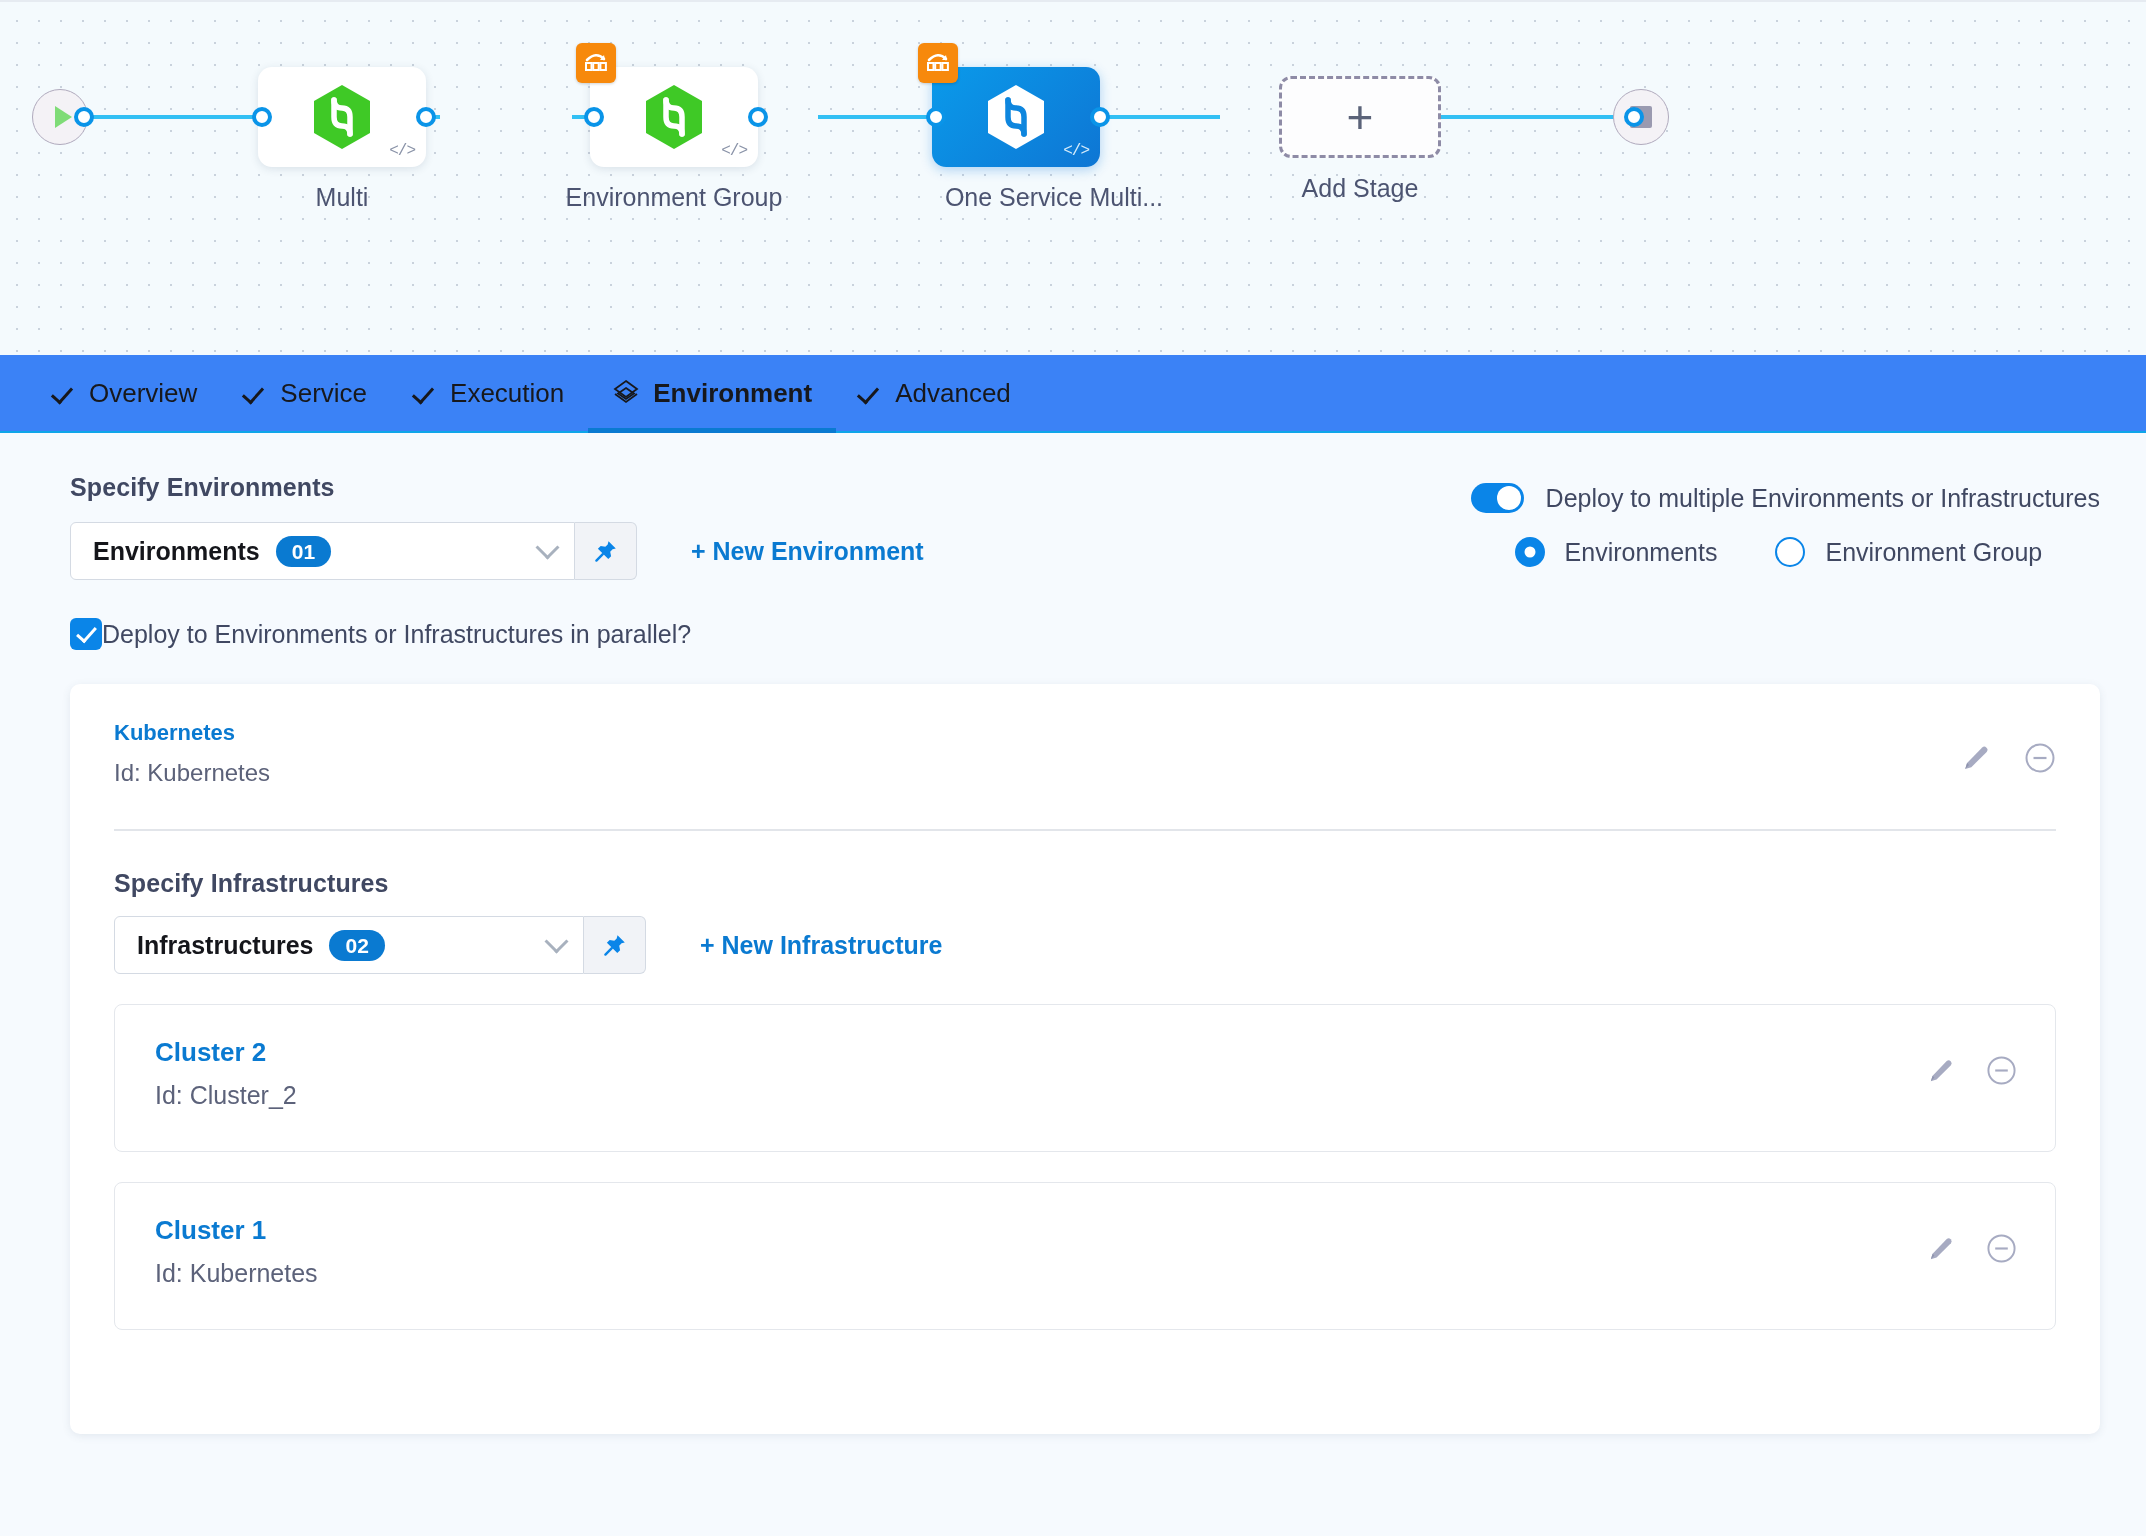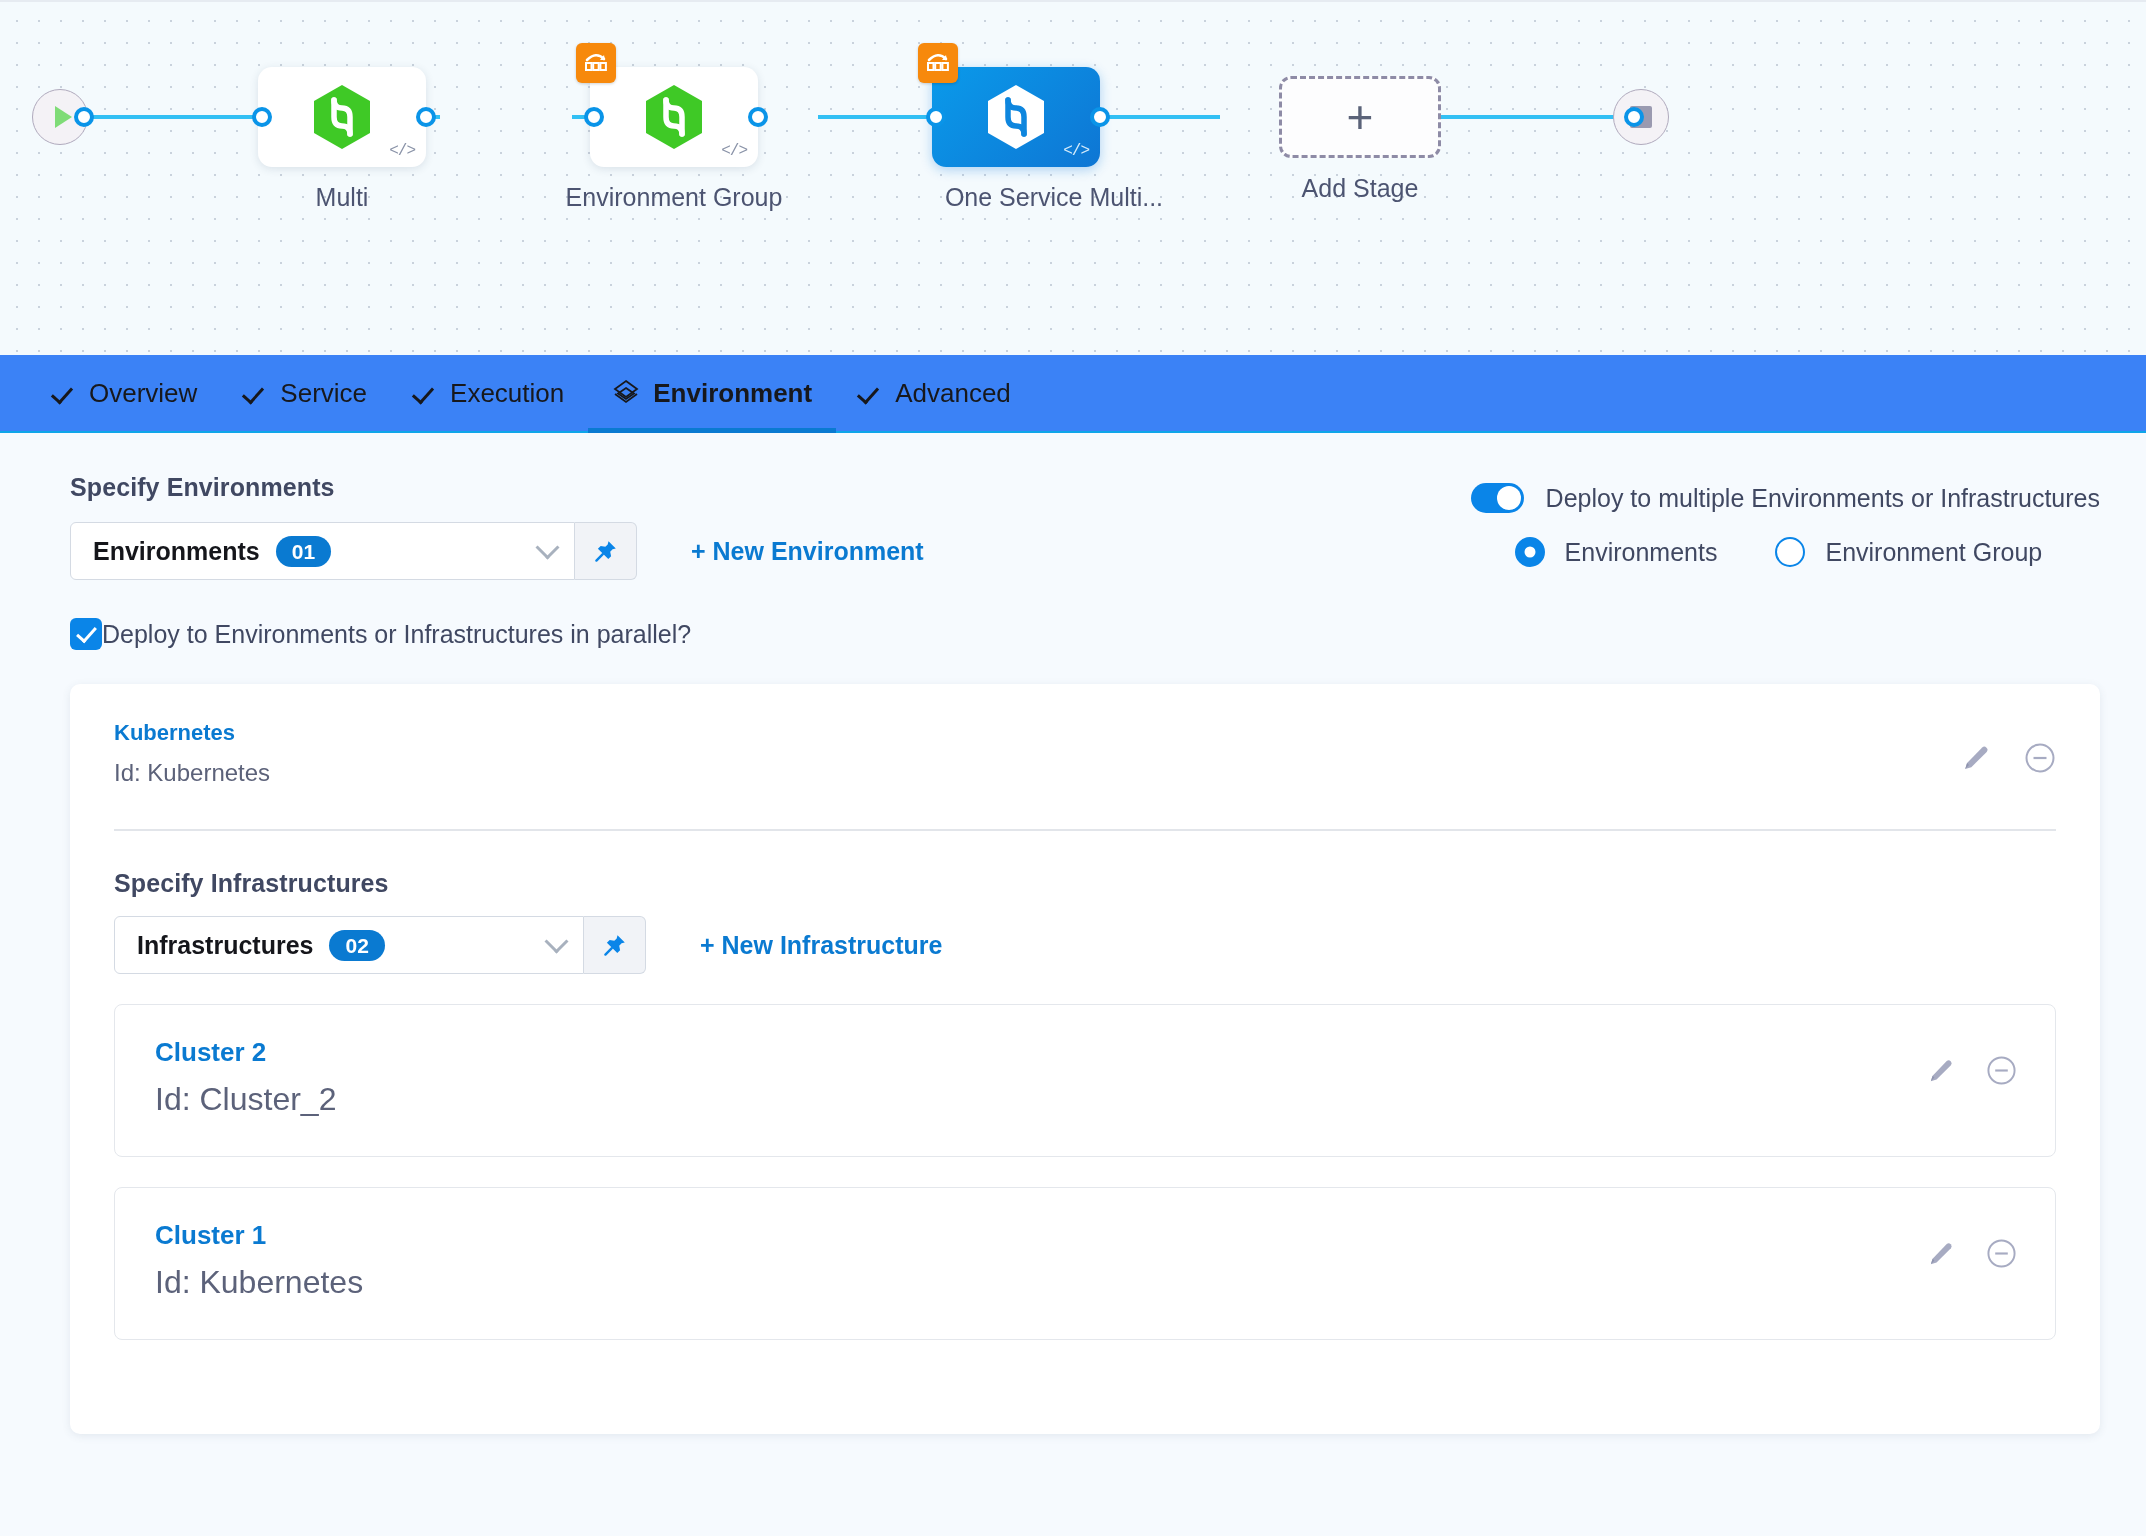--- a/index.html
+++ b/index.html
@@ -327,21 +327,21 @@
     margin-top: 30px;
     border: 1.5px solid #e4e7ec;
     border-radius: 8px;
     background: #fff;
     padding: 32px 38px 38px 40px;
     display: flex;
     align-items: flex-start;
     min-height: 148px;
   }
   .infra-name { font-size: 26px; color: #0a7ad1; font-weight: bold; cursor: pointer; }
-  .infra-id { font-size: 32px; color: #5c627a; margin-top: 13px; }
+  .infra-id { font-size: 25px; color: #5c627a; margin-top: 13px; }
   .infra-actions { margin-left: auto; display: flex; align-items: center; gap: 32px; padding-top: 18px; }
 </style>
 </head>
 <body>
 
 <div class="canvas">
 
   <div class="conn-line" style="left:80px;width:182px;"></div>
   <div class="conn-line" style="left:258px;width:182px;"></div>
   <div class="conn-line" style="left:572px;width:128px;"></div>

